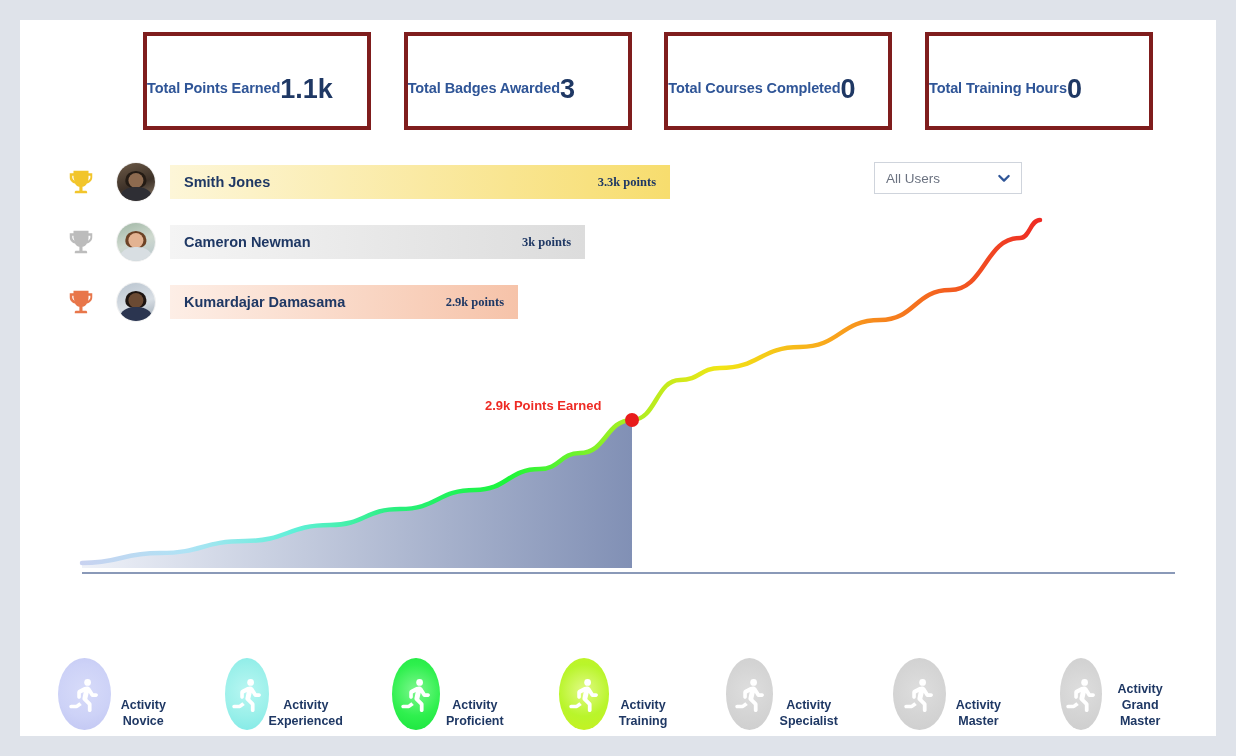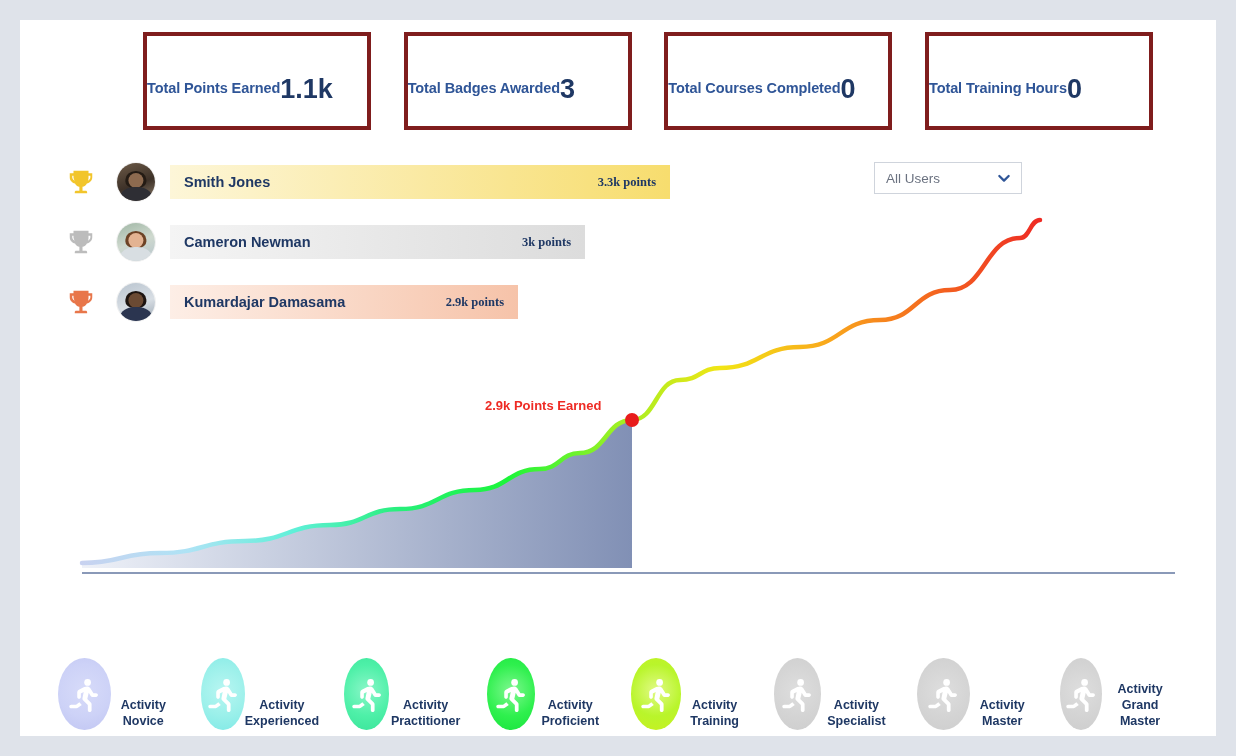--- a/index.html
+++ b/index.html
@@ -268,32 +268,20 @@
             <svg viewBox="0 0 24 24" fill="#ffffff">
               <circle cx="14.4" cy="4.3" r="2.25"></circle>
               <path d="M12.1 7.3 8.6 9.1c-.7.35-1.1 1.05-1.1 1.8v3.05c0 .66.54 1.2 1.2 1.2s1.2-.54 1.2-1.2v-2.3l1.9-.95-.85 4.1c-.1.5.05 1 .4 1.35l3.2 3.2v3.4c0 .68.55 1.25 1.25 1.25s1.25-.57 1.25-1.25v-3.9c0-.45-.18-.88-.5-1.2l-2.35-2.35.95-4.15 1.3 2.1c.26.42.72.68 1.22.68h2.4c.66 0 1.2-.54 1.2-1.2s-.54-1.2-1.2-1.2h-1.75l-2.2-3.55c-.6-.95-1.8-1.3-2.8-.85z"></path>
               <path d="M8.9 17.55 6.7 19.1H3.4c-.66 0-1.2.55-1.2 1.2s.54 1.2 1.2 1.2h3.7c.3 0 .6-.1.83-.28l2.6-1.95z"></path>
             </svg>
           </span>
         </div>
         <div class="badge-label">Activity Experienced</div>
       </div>
       <div class="badge">
-        <div class="badge-circle" style="background:radial-gradient(circle at 50% 45%, #8af6c8 0%, #4ef0a8 55%, #3ae49a 100%);">
-          <span>
-            <svg viewBox="0 0 24 24" fill="#ffffff">
-              <circle cx="14.4" cy="4.3" r="2.25"></circle>
-              <path d="M12.1 7.3 8.6 9.1c-.7.35-1.1 1.05-1.1 1.8v3.05c0 .66.54 1.2 1.2 1.2s1.2-.54 1.2-1.2v-2.3l1.9-.95-.85 4.1c-.1.5.05 1 .4 1.35l3.2 3.2v3.4c0 .68.55 1.25 1.25 1.25s1.25-.57 1.25-1.25v-3.9c0-.45-.18-.88-.5-1.2l-2.35-2.35.95-4.15 1.3 2.1c.26.42.72.68 1.22.68h2.4c.66 0 1.2-.54 1.2-1.2s-.54-1.2-1.2-1.2h-1.75l-2.2-3.55c-.6-.95-1.8-1.3-2.8-.85z"></path>
-              <path d="M8.9 17.55 6.7 19.1H3.4c-.66 0-1.2.55-1.2 1.2s.54 1.2 1.2 1.2h3.7c.3 0 .6-.1.83-.28l2.6-1.95z"></path>
-            </svg>
-          </span>
-        </div>
-        <div class="badge-label">Activity Practitioner</div>
-      </div>
-      <div class="badge">
         <div class="badge-circle" style="background:radial-gradient(circle at 50% 45%, #7ef78f 0%, #2ff04e 55%, #18e43c 100%);">
           <span>
             <svg viewBox="0 0 24 24" fill="#ffffff">
               <circle cx="14.4" cy="4.3" r="2.25"></circle>
               <path d="M12.1 7.3 8.6 9.1c-.7.35-1.1 1.05-1.1 1.8v3.05c0 .66.54 1.2 1.2 1.2s1.2-.54 1.2-1.2v-2.3l1.9-.95-.85 4.1c-.1.5.05 1 .4 1.35l3.2 3.2v3.4c0 .68.55 1.25 1.25 1.25s1.25-.57 1.25-1.25v-3.9c0-.45-.18-.88-.5-1.2l-2.35-2.35.95-4.15 1.3 2.1c.26.42.72.68 1.22.68h2.4c.66 0 1.2-.54 1.2-1.2s-.54-1.2-1.2-1.2h-1.75l-2.2-3.55c-.6-.95-1.8-1.3-2.8-.85z"></path>
               <path d="M8.9 17.55 6.7 19.1H3.4c-.66 0-1.2.55-1.2 1.2s.54 1.2 1.2 1.2h3.7c.3 0 .6-.1.83-.28l2.6-1.95z"></path>
             </svg>
           </span>
         </div>
         <div class="badge-label">Activity  Proficient</div>

